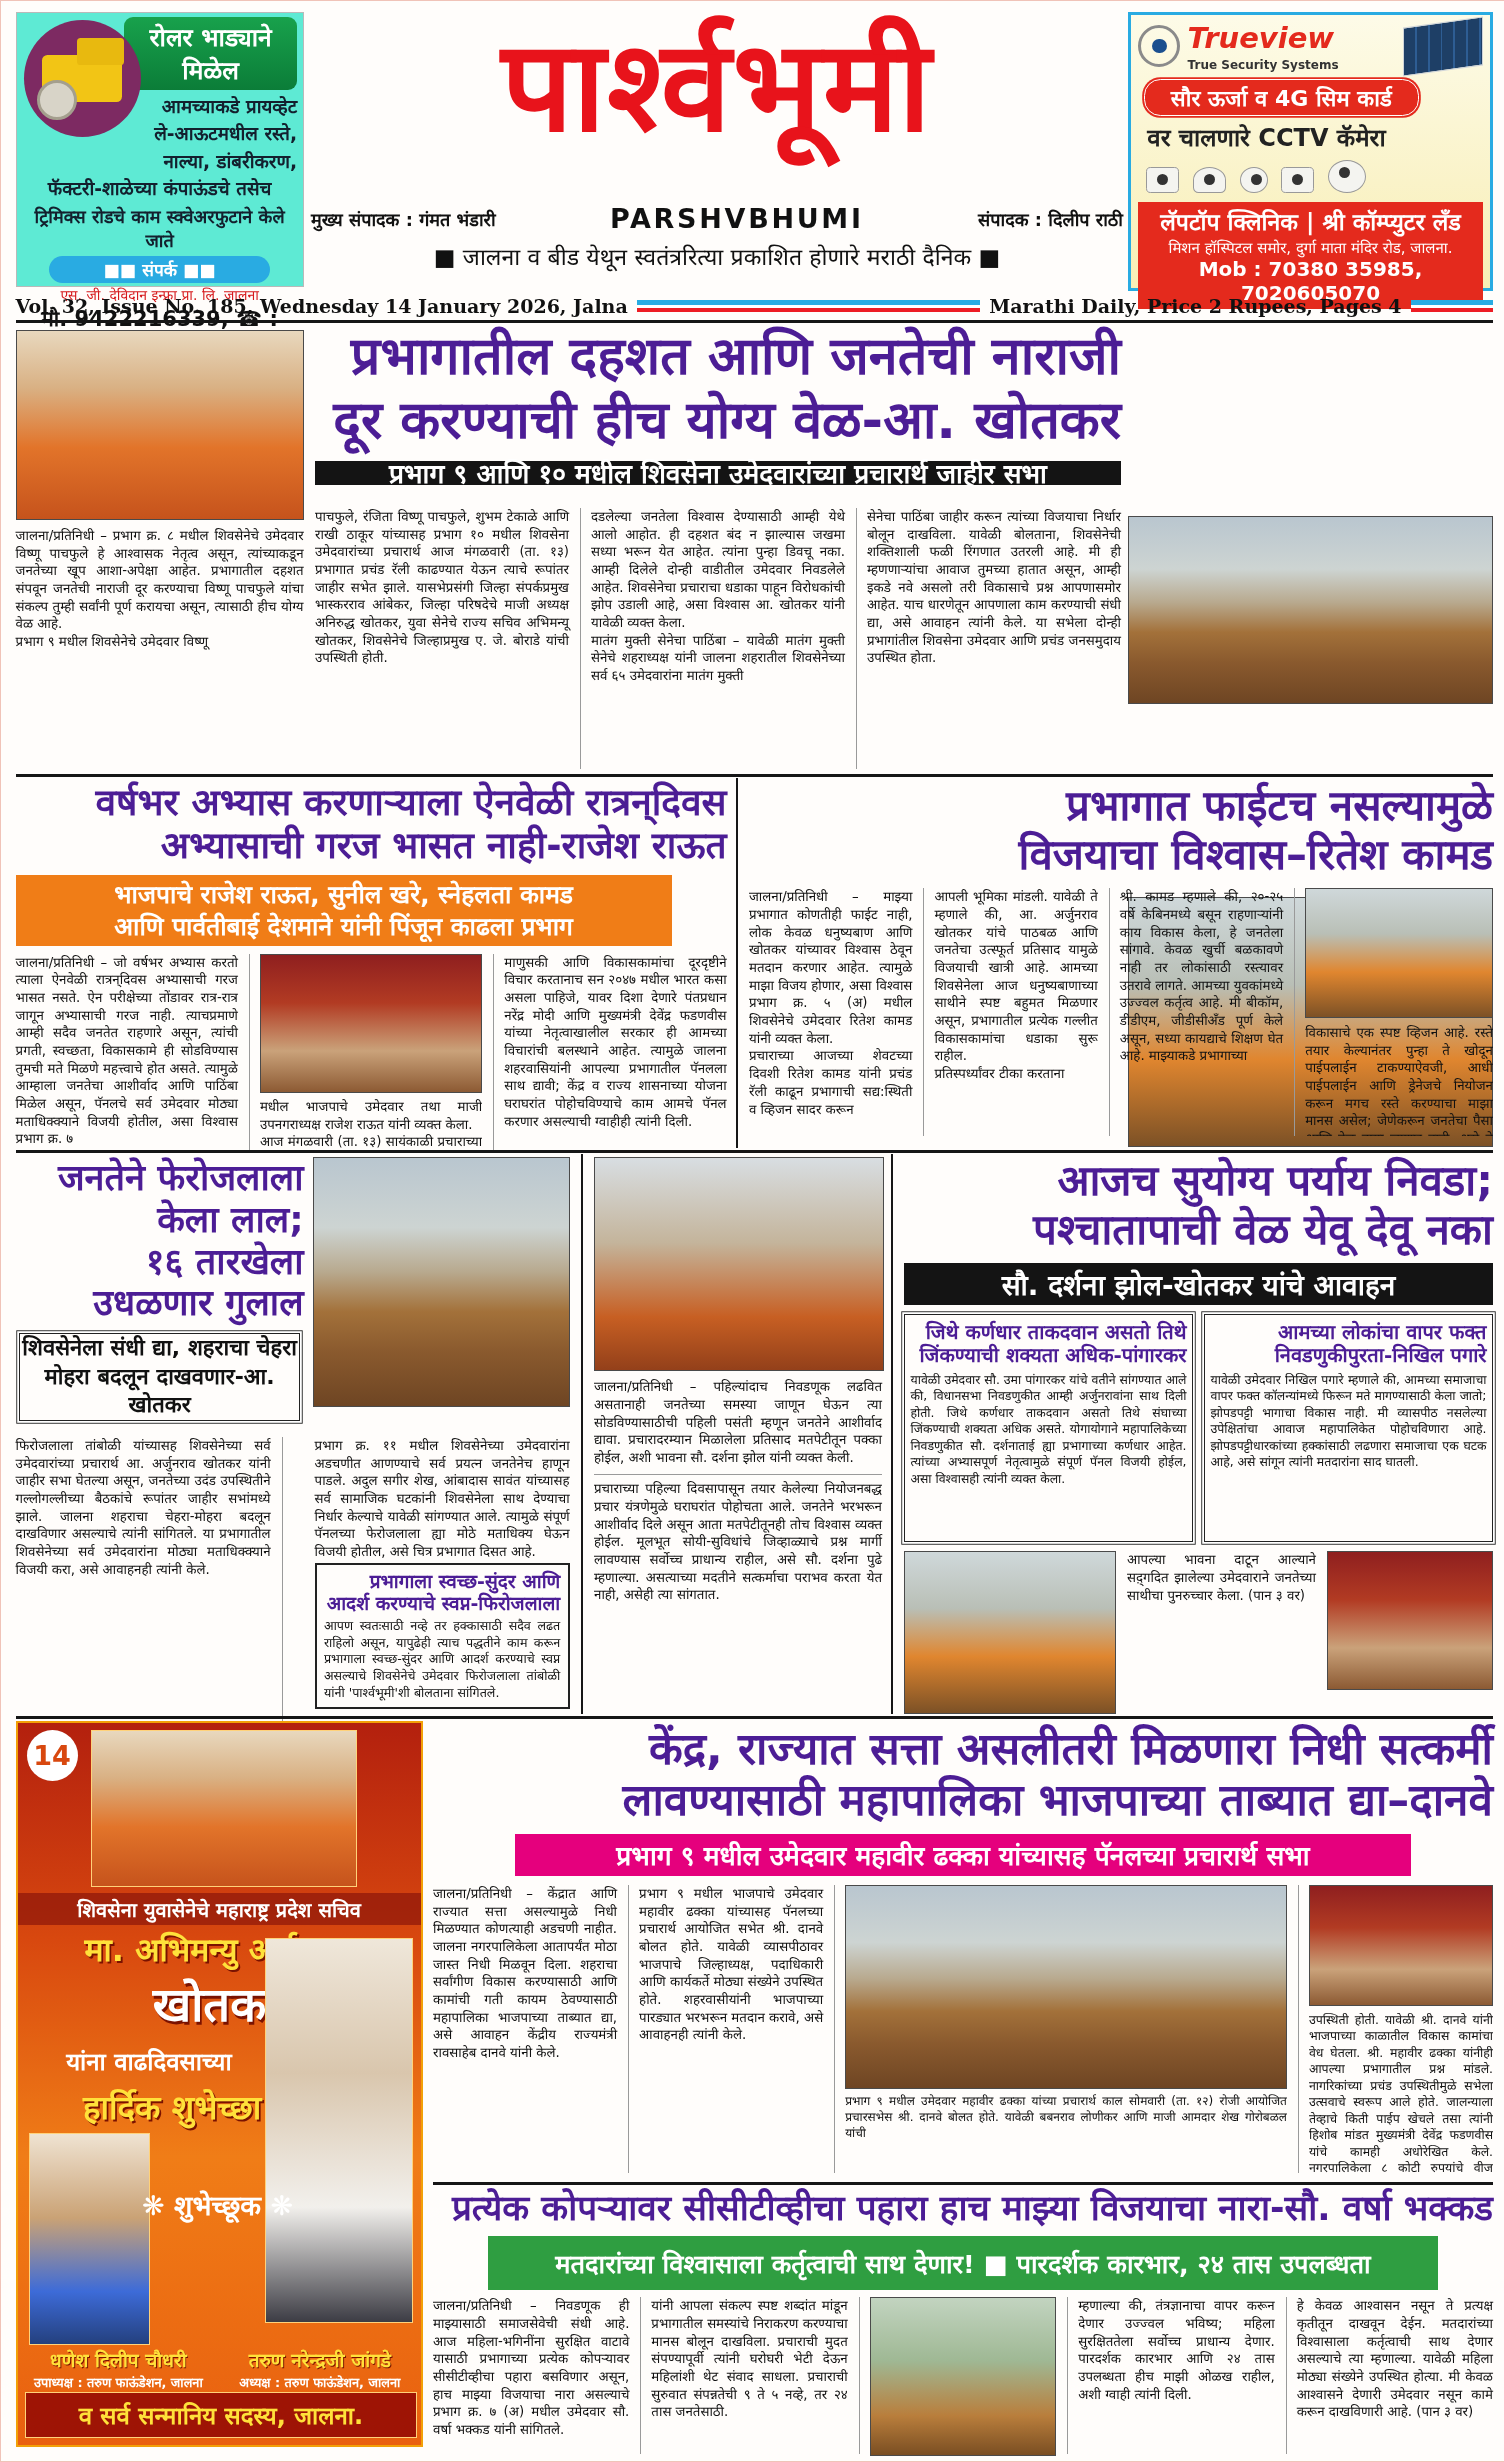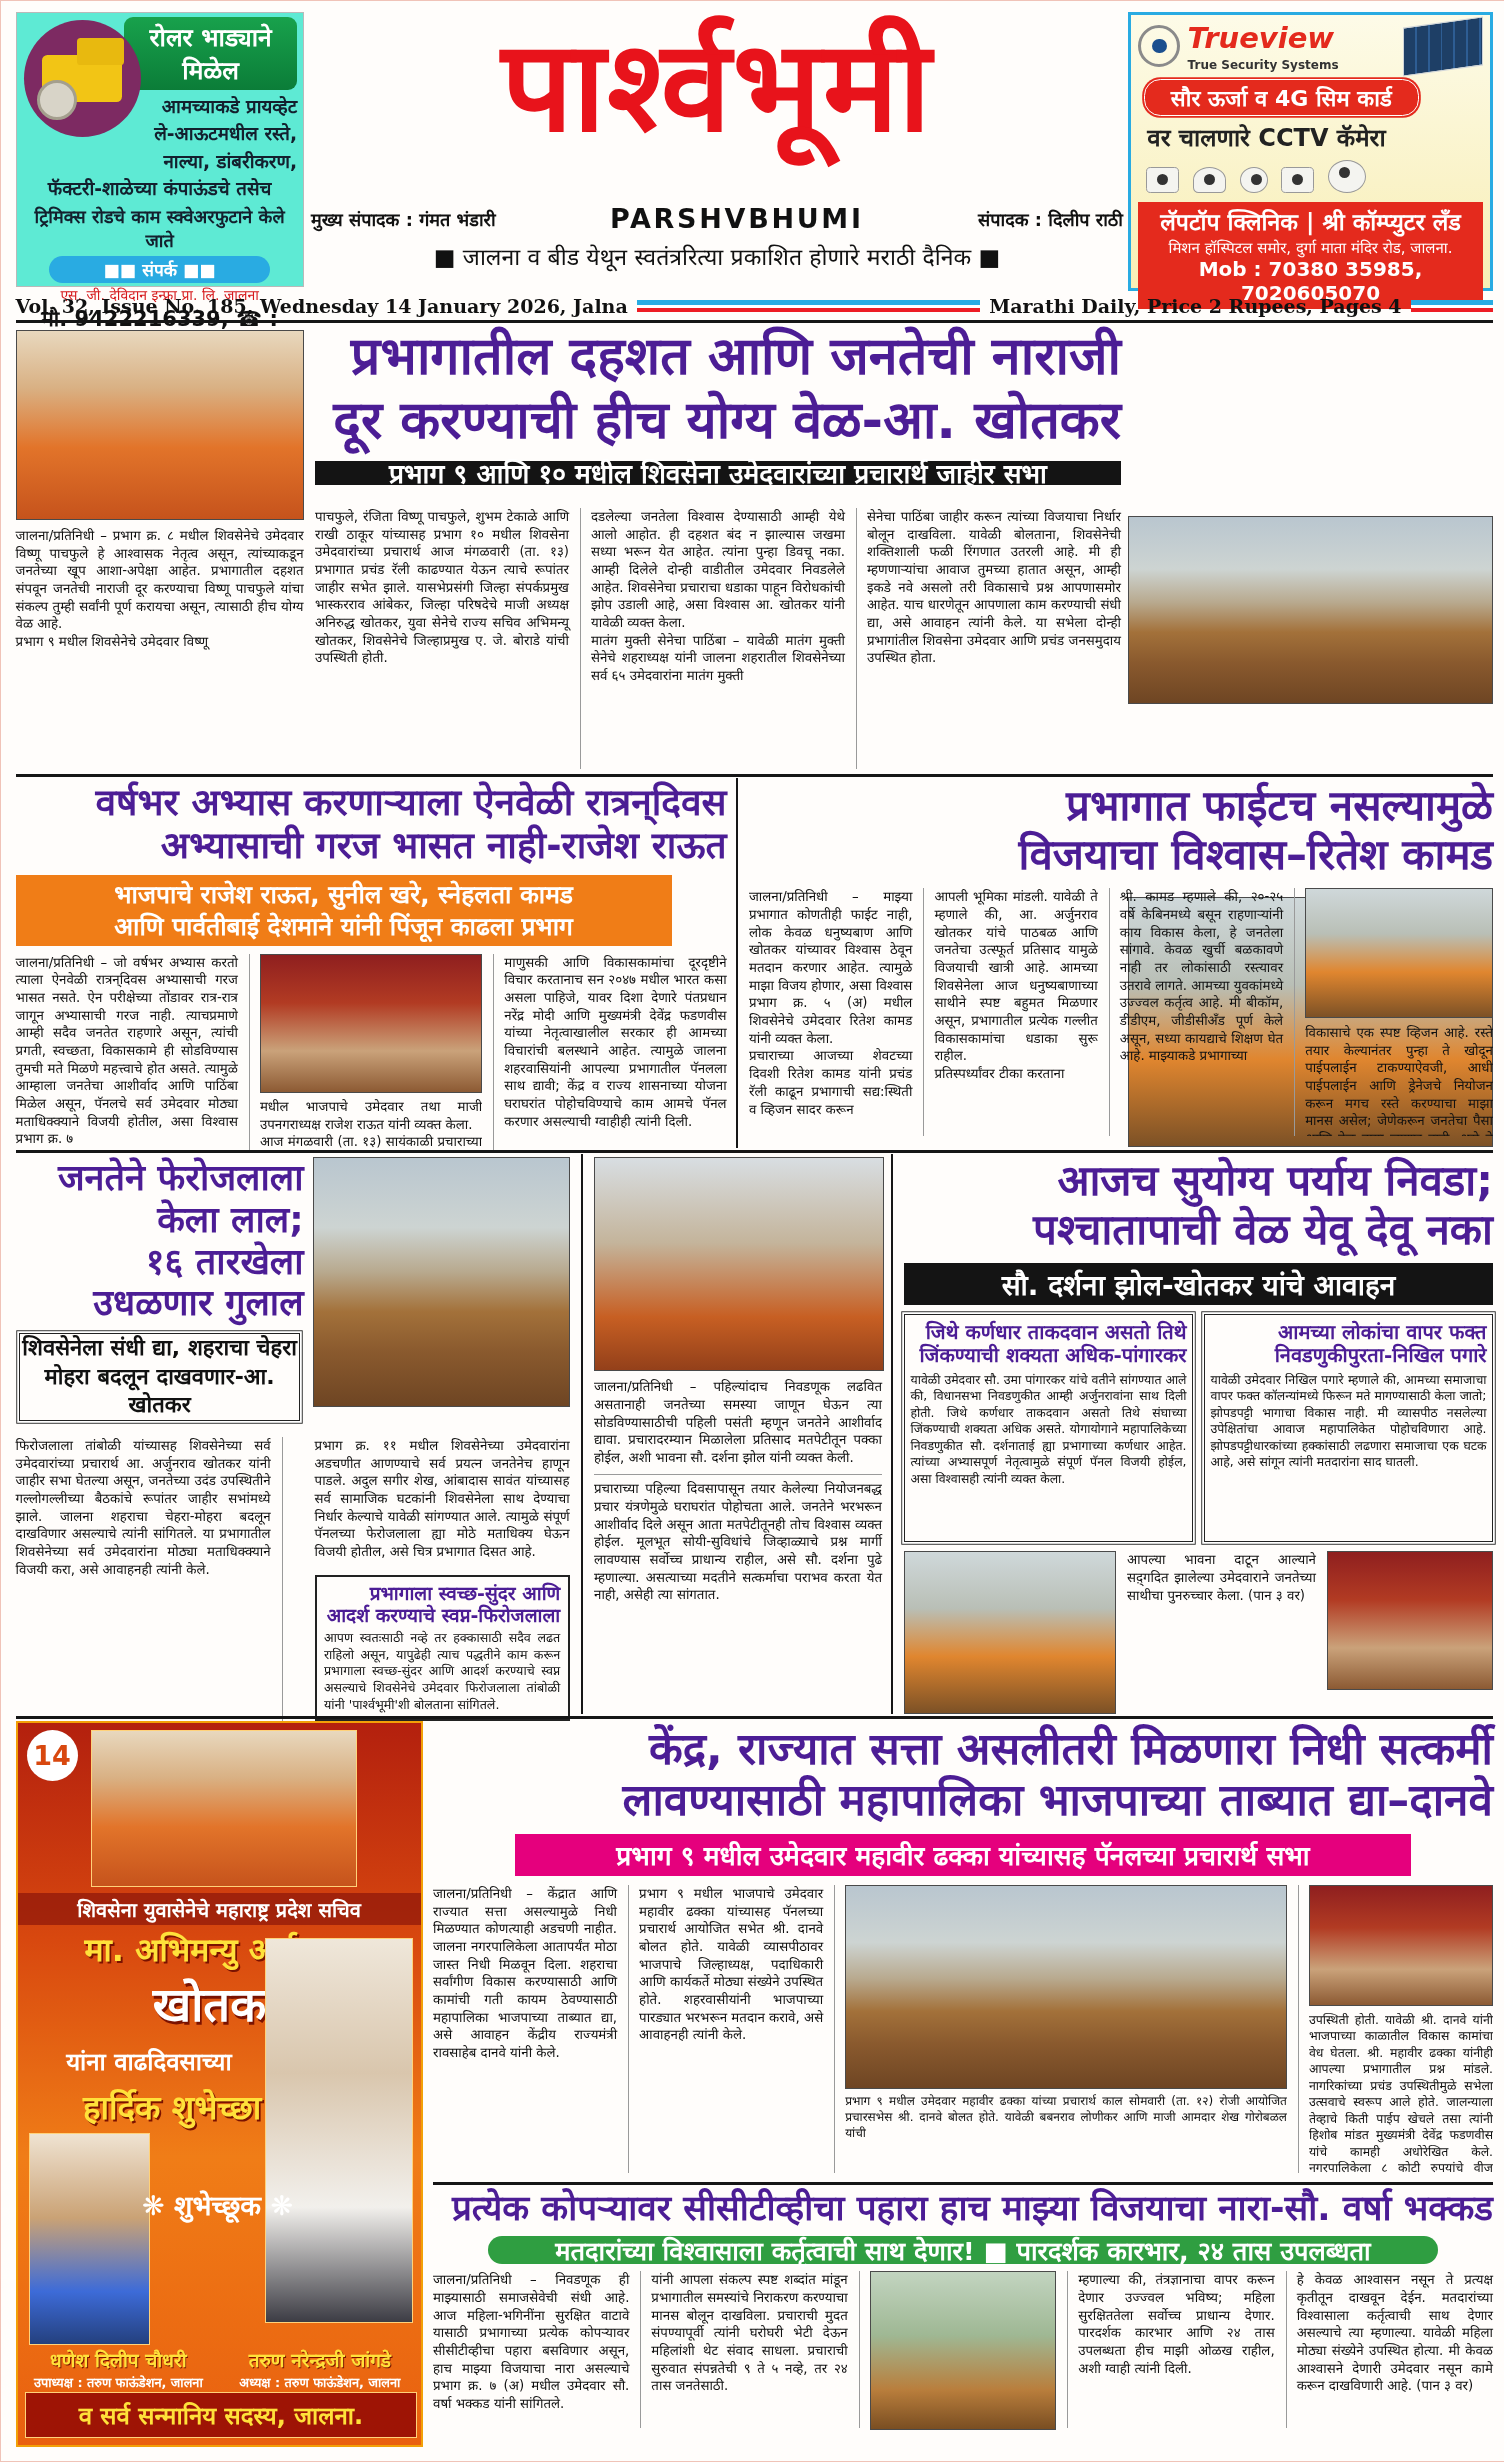--- a/index.html
+++ b/index.html
@@ -168,21 +168,21 @@
       <div class="hl" style="font-size:36px;">१६ तारखेला उधळणार गुलाल</div>
       <div class="subhead-box" style="margin:9px 3.6px;padding:0;text-align:center;font-weight:bold;font-size:22px;line-height:1.3;">
         <div>शिवसेनेला संधी द्या, शहराचा चेहरा</div>
         <div>मोहरा बदलून दाखवणार-आ. खोतकर</div>
       </div>
     </div>
     <div class="photo crowd" style="width:255px;height:248px;"></div>
   </div>
   <div class="colrow" style="height:339px;margin-top:7.3px;">
     <div class="cl bodycol">फिरोजलाला तांबोळी यांच्यासह शिवसेनेच्या सर्व उमेदवारांच्या प्रचारार्थ आ. अर्जुनराव खोतकर यांनी जाहीर सभा घेतल्या असून, जनतेच्या उदंड उपस्थितीने गल्लोगल्लीच्या बैठकांचे रूपांतर जाहीर सभांमध्ये झाले. जालना शहराचा चेहरा-मोहरा बदलून दाखविणार असल्याचे त्यांनी सांगितले. या प्रभागातील शिवसेनेच्या सर्व उमेदवारांना मोठ्या मताधिक्क्याने विजयी करा, असे आवाहनही त्यांनी केले.</div>
-    <div class="cl" style="display:flex;flex-direction:column;gap:14px;padding-left:32px;">
+    <div class="cl" style="display:flex;flex-direction:column;gap:2px;padding-left:32px;">
       <div class="bodycol">प्रभाग क्र. ११ मधील शिवसेनेच्या उमेदवारांना अडचणीत आणण्याचे सर्व प्रयत्न जनतेनेच हाणून पाडले. अदुल सगीर शेख, आंबादास सावंत यांच्यासह सर्व सामाजिक घटकांनी शिवसेनेला साथ देण्याचा निर्धार केल्याचे यावेळी सांगण्यात आले. त्यामुळे संपूर्ण पॅनलच्या फेरोजलाला ह्या मोठे मताधिक्य घेऊन विजयी होतील, असे चित्र प्रभागात दिसत आहे.</div>
       <div class="boxed">
         <div class="hl" style="font-size:19px;">प्रभागाला स्वच्छ-सुंदर आणि</div>
         <div class="hl" style="font-size:19px;">आदर्श करण्याचे स्वप्न-फिरोजलाला</div>
         <div class="bodycol" style="margin-top:3.6px;font-size:12.6px;">आपण स्वतःसाठी नव्हे तर हक्कासाठी सदैव लढत राहिलो असून, यापुढेही त्याच पद्धतीने काम करून प्रभागाला स्वच्छ-सुंदर आणि आदर्श करण्याचे स्वप्न असल्याचे शिवसेनेचे उमेदवार फिरोजलाला तांबोळी यांनी 'पार्श्वभूमी'शी बोलताना सांगितले.</div>
       </div>
     </div>
   </div>
 </div>
 
@@ -257,21 +257,21 @@
       <div class="bodycol" style="flex:1;overflow:hidden;font-size:12.4px;">उपस्थिती होती. यावेळी श्री. दानवे यांनी भाजपाच्या काळातील विकास कामांचा वेध घेतला. श्री. महावीर ढक्का यांनीही आपल्या प्रभागातील प्रश्न मांडले. नागरिकांच्या प्रचंड उपस्थितीमुळे सभेला उत्सवाचे स्वरूप आले होते. जालन्याला तेव्हाचे किती पाईप खेचले तसा त्यांनी हिशोब मांडत मुख्यमंत्री देवेंद्र फडणवीस यांचे कामही अधोरेखित केले. नगरपालिकेला ८ कोटी रुपयांचे वीज बील. (पान ३ वर)</div>
     </div>
   </div>
   <div class="abs bodycol" style="left:0;top:429px;width:0;height:0;overflow:hidden;">यावेळी श्री. दानवे यांनी केंद्र सरकारच्या योजनांचा आढावा घेत जलजीवन मिशन, स्वच्छ भारत अभियान, प्रधानमंत्री आवास योजना यांमधून जालन्याला मिळालेल्या निधीची आकडेवारी मांडली. महापालिकेत सत्ता आल्यास विकासाचा अनुशेष दूर करू, अशी ग्वाही त्यांनी दिली.</div>
 </div>
 
 <div class="hrule" style="left:432px;top:2181px;width:1060px;"></div>
 
 <div class="abs" style="left:432px;top:2187px;width:1060px;height:263px;">
   <div class="hl" style="font-size:35px;">प्रत्येक कोपऱ्यावर सीसीटीव्हीचा पहारा हाच माझ्या विजयाचा नारा-सौ. वर्षा भक्कड</div>
-  <div class="bar" style="background:#2f9e41;height:28px;font-size:25.5px;margin:7.3px 55px;border-radius:16px;">मतदारांच्या विश्वासाला कर्तृत्वाची साथ देणार! ■ पारदर्शक कारभार, २४ तास उपलब्धता</div>
+  <div class="bar" style="background:#2f9e41;height:54px;font-size:25.5px;margin:7.3px 55px;">मतदारांच्या विश्वासाला कर्तृत्वाची साथ देणार! ■ पारदर्शक कारभार, २४ तास उपलब्धता</div>
   <div class="colrow" style="height:157px;">
     <div class="cl bodycol">जालना/प्रतिनिधी – निवडणूक ही माझ्यासाठी समाजसेवेची संधी आहे. आज महिला-भगिनींना सुरक्षित वाटावे यासाठी प्रभागाच्या प्रत्येक कोपऱ्यावर सीसीटीव्हीचा पहारा बसविणार असून, हाच माझ्या विजयाचा नारा असल्याचे प्रभाग क्र. ७ (अ) मधील उमेदवार सौ. वर्षा भक्कड यांनी सांगितले.</div>
     <div class="cl bodycol">यांनी आपला संकल्प स्पष्ट शब्दांत मांडून प्रभागातील समस्यांचे निराकरण करण्याचा मानस बोलून दाखविला. प्रचाराची मुदत संपण्यापूर्वी त्यांनी घरोघरी भेटी देऊन महिलांशी थेट संवाद साधला. प्रचाराची सुरुवात संपन्नतेची ९ ते ५ नव्हे, तर २४ तास जनतेसाठी.</div>
     <div class="cl" style="flex:0.95;">
       <div class="photo green" style="height:100%;"></div>
     </div>
     <div class="cl bodycol">म्हणाल्या की, तंत्रज्ञानाचा वापर करून देणार उज्ज्वल भविष्य; महिला सुरक्षिततेला सर्वोच्च प्राधान्य देणार. पारदर्शक कारभार आणि २४ तास उपलब्धता हीच माझी ओळख राहील, अशी ग्वाही त्यांनी दिली.</div>
     <div class="cl bodycol">हे केवळ आश्वासन नसून ते प्रत्यक्ष कृतीतून दाखवून देईन. मतदारांच्या विश्वासाला कर्तृत्वाची साथ देणार असल्याचे त्या म्हणाल्या. यावेळी महिला मोठ्या संख्येने उपस्थित होत्या. मी केवळ आश्वासने देणारी उमेदवार नसून कामे करून दाखविणारी आहे. (पान ३ वर)</div>
   </div>
 </div>

